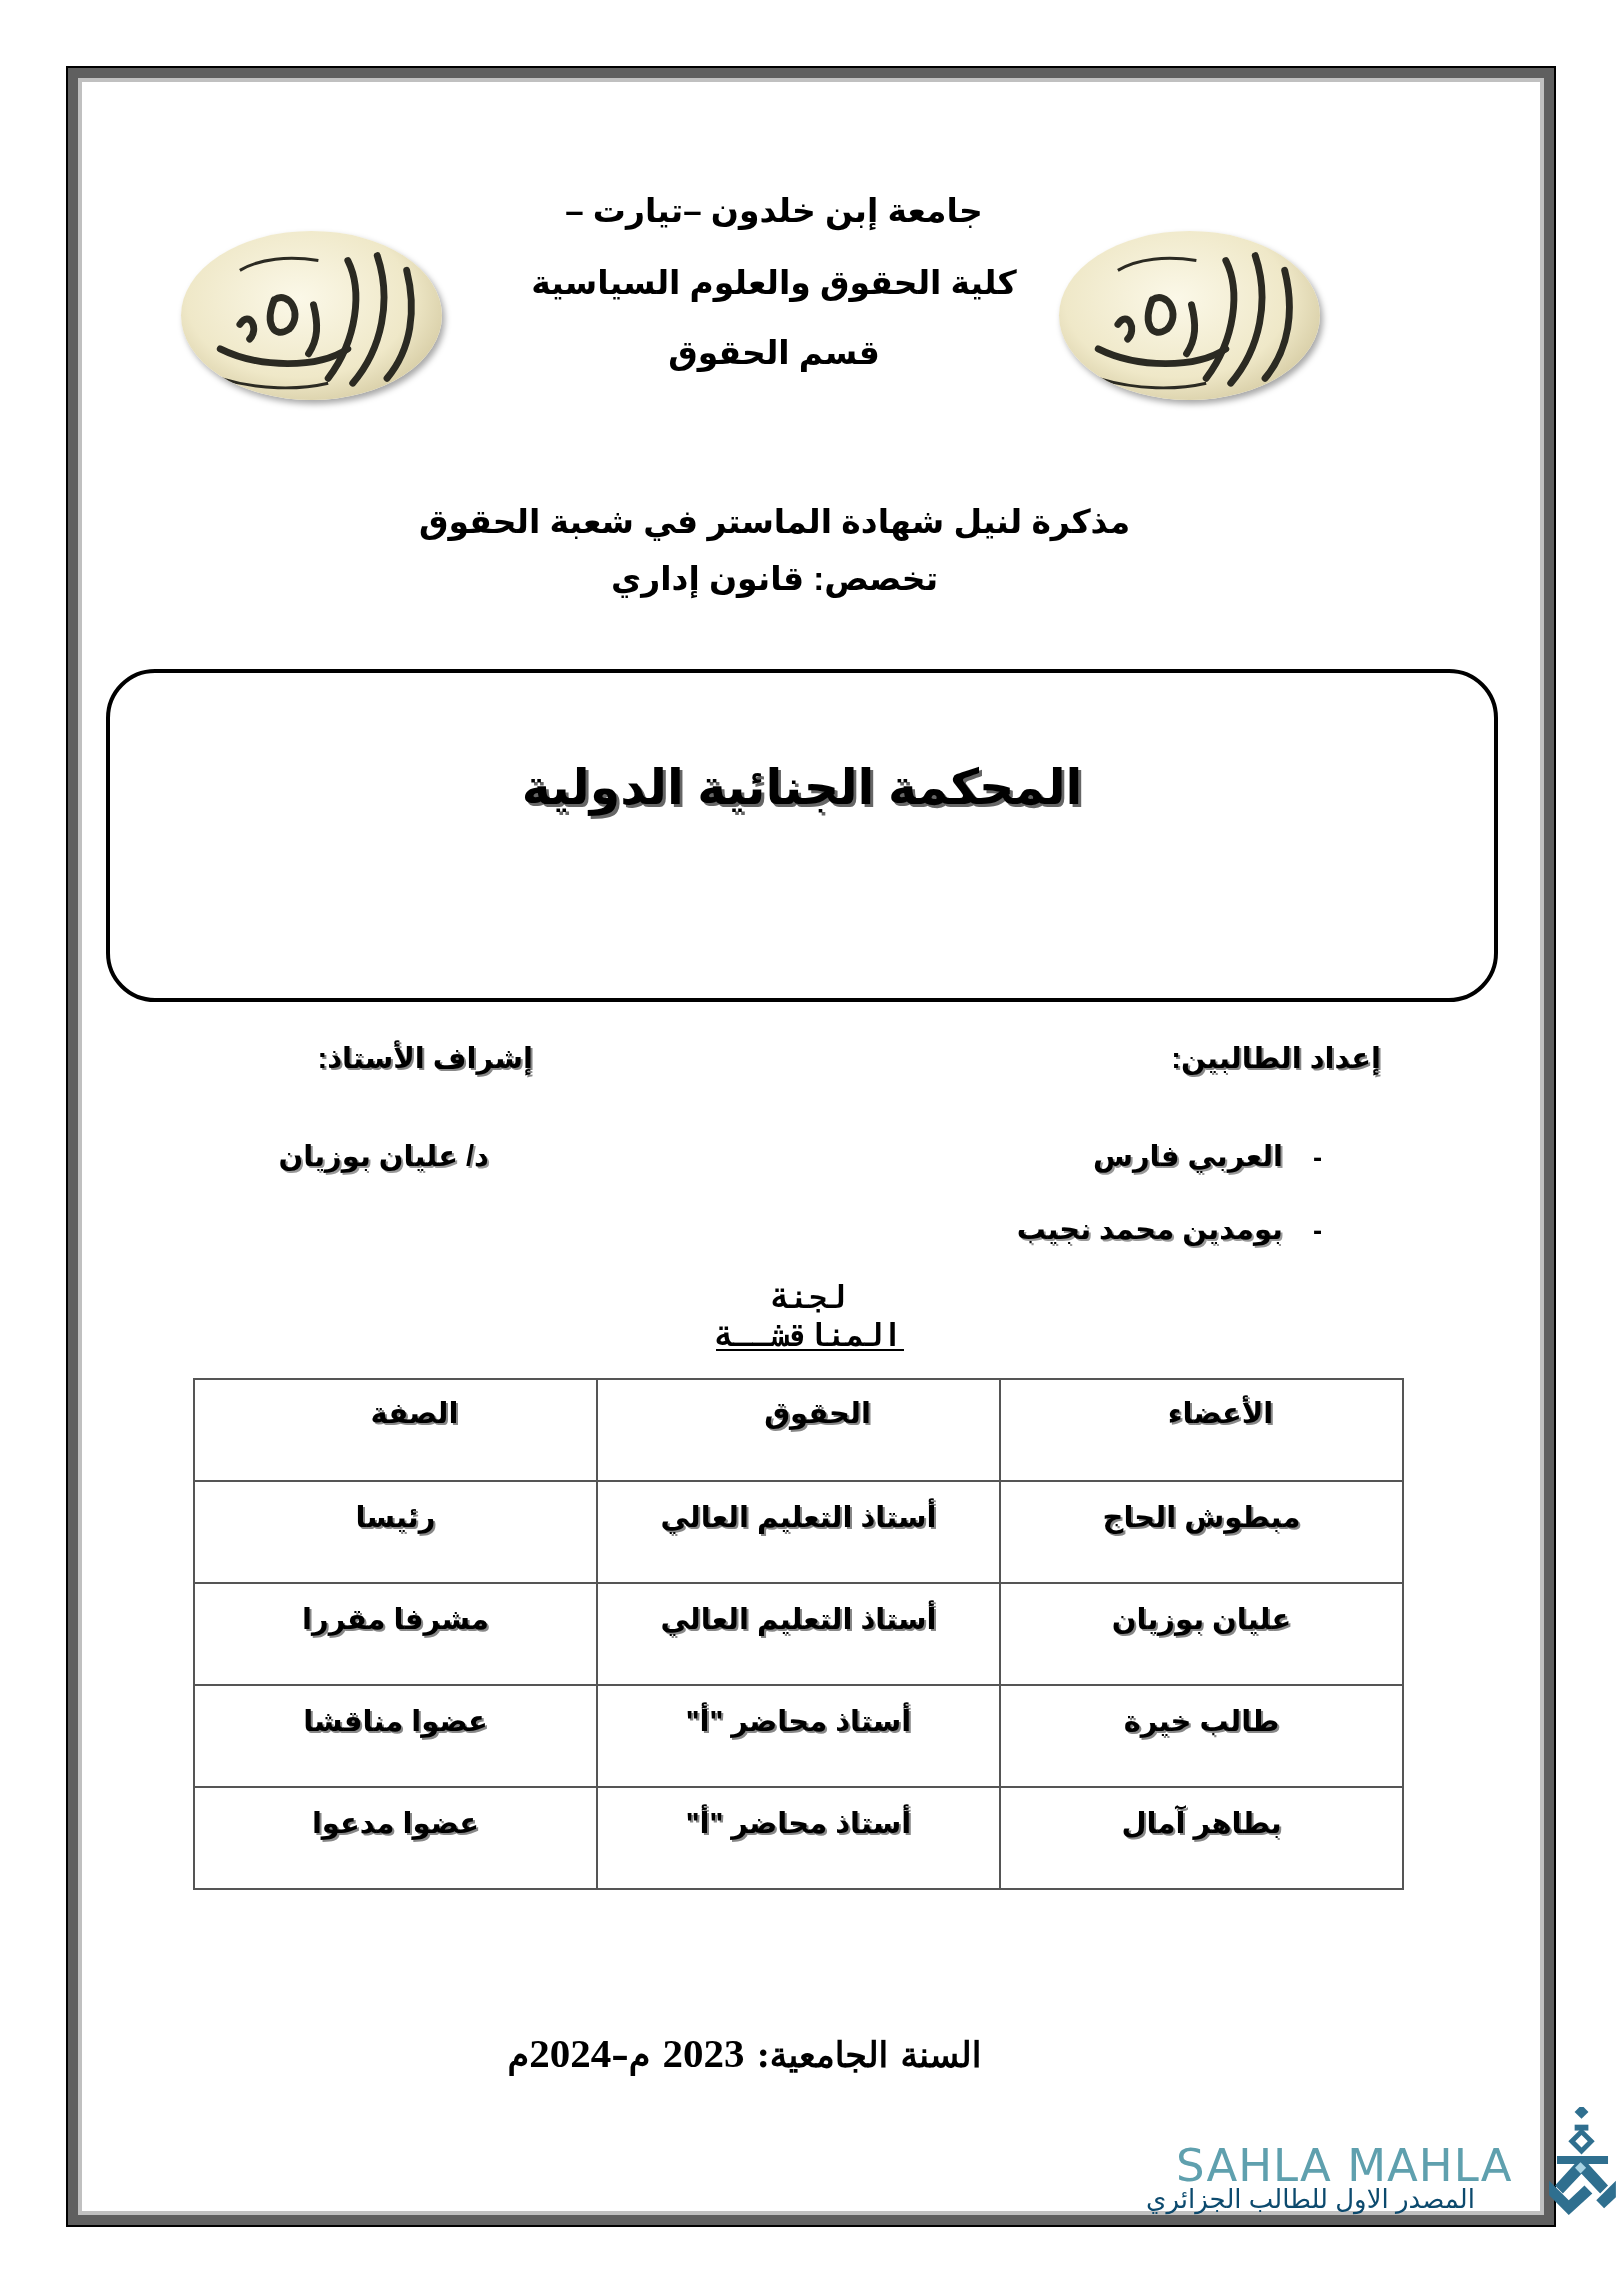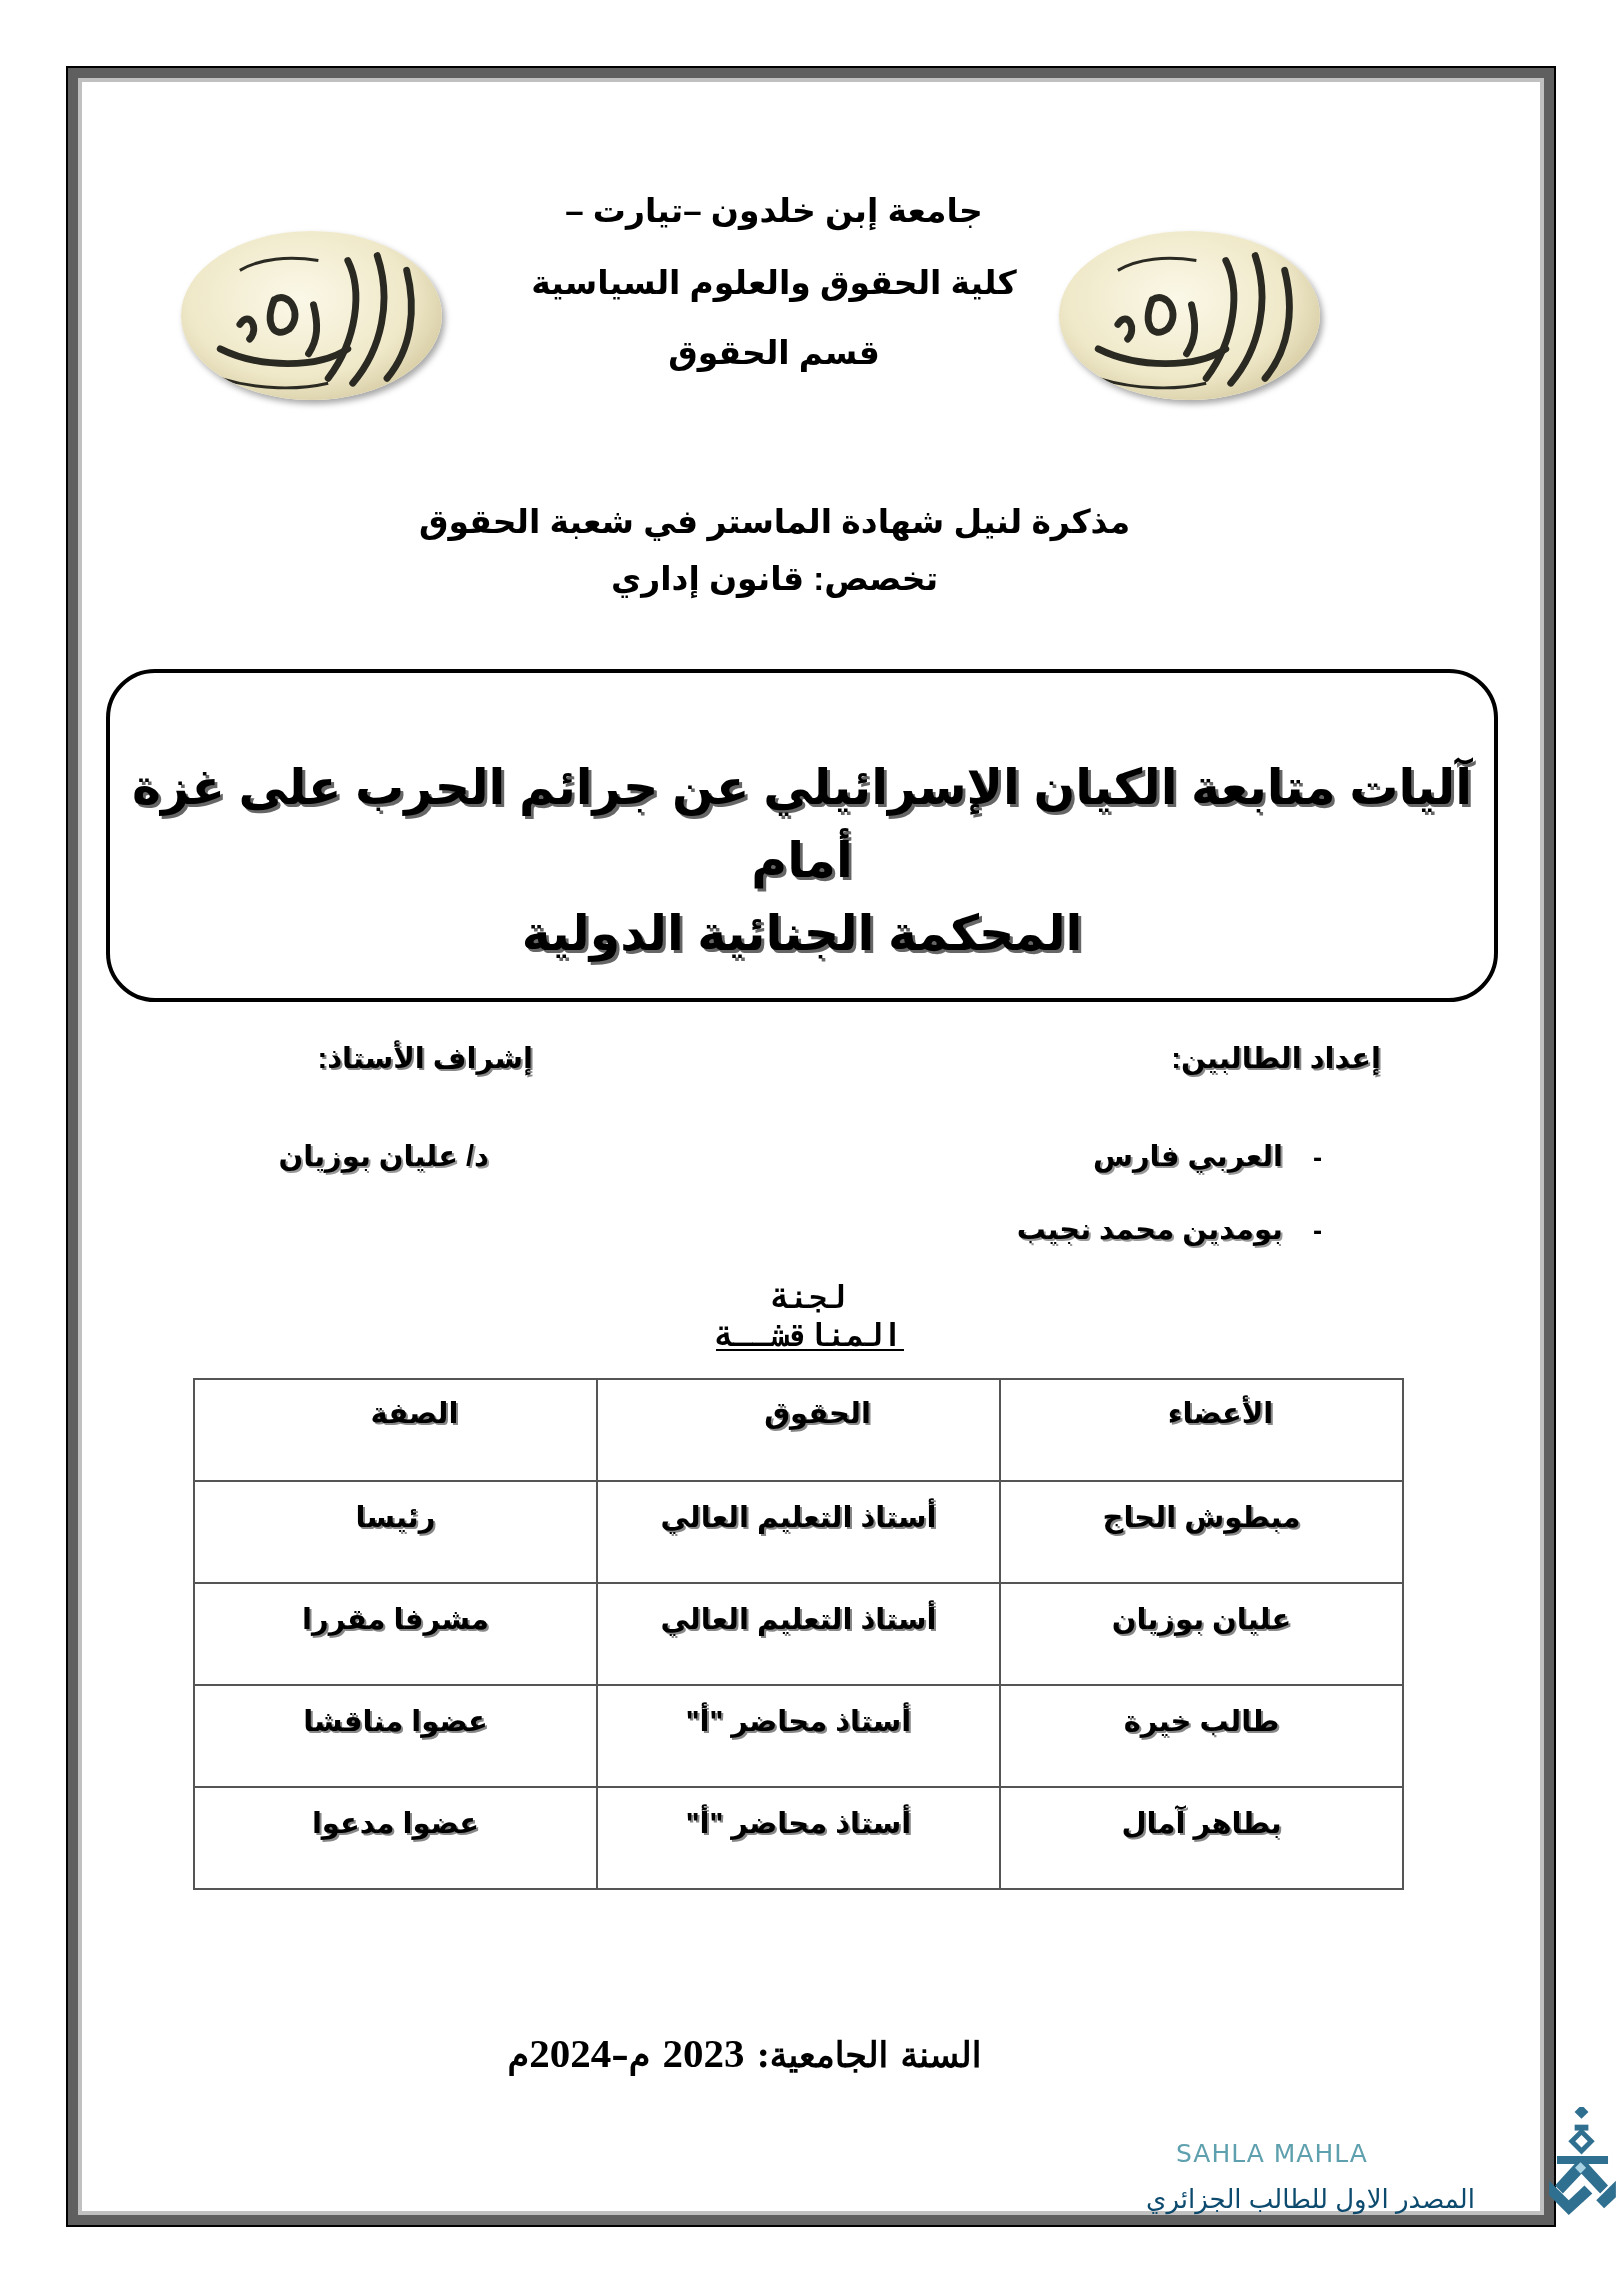--- a/index.html
+++ b/index.html
@@ -148,21 +148,21 @@
     .year-line .num {
       font-family: "Liberation Serif", serif;
       font-size: 41px;
     }
 
     
     .wm-title {
       position: absolute;
       left: 1176px; top: 2139px;
       font-family: "DejaVu Sans", sans-serif;
-      font-size: 25px;
+      font-size: 45px;
       letter-spacing: 1px;
       color: #5fa0ae;
       white-space: nowrap;
     }
     .wm-sub {
       position: absolute;
       left: 1128px; top: 2184px;
       width: 365px;
       text-align: center;
       font-size: 26px;
@@ -222,21 +222,20 @@
 
 <div class="hdr-line" style="top:191px;">جامعة إبن خلدون –تيارت –</div>
 <div class="hdr-line" style="top:263px;">كلية الحقوق والعلوم السياسية</div>
 <div class="hdr-line" style="top:333px;">قسم الحقوق</div>
 
 <div class="hdr-line" style="left:392px; width:765px; top:487px;margin-top:15px;">مذكرة لنيل شهادة الماستر في شعبة الحقوق</div>
 <div class="hdr-line" style="left:392px; width:765px; top:559px;">تخصص: قانون إداري</div>
 
 <div class="title-box">
   <div class="title-text">
-    <div>آليات متابعة الكيان الإسرائيلي عن جرائم الحرب على غزة أمام</div>
     <div>المحكمة الجنائية الدولية</div>
   </div>
 </div>
 
 <div class="label-bold" style="right:240px; top:1041px;">إعداد الطالبين:</div>
 <div class="label-bold" style="right:1088px; top:1041px;">إشراف الأستاذ:</div>
 
 <div class="dash" style="left:1313px; top:1142px;">-</div>
 <div class="name-line" style="right:338px; top:1139px;">العربي فارس</div>
 

